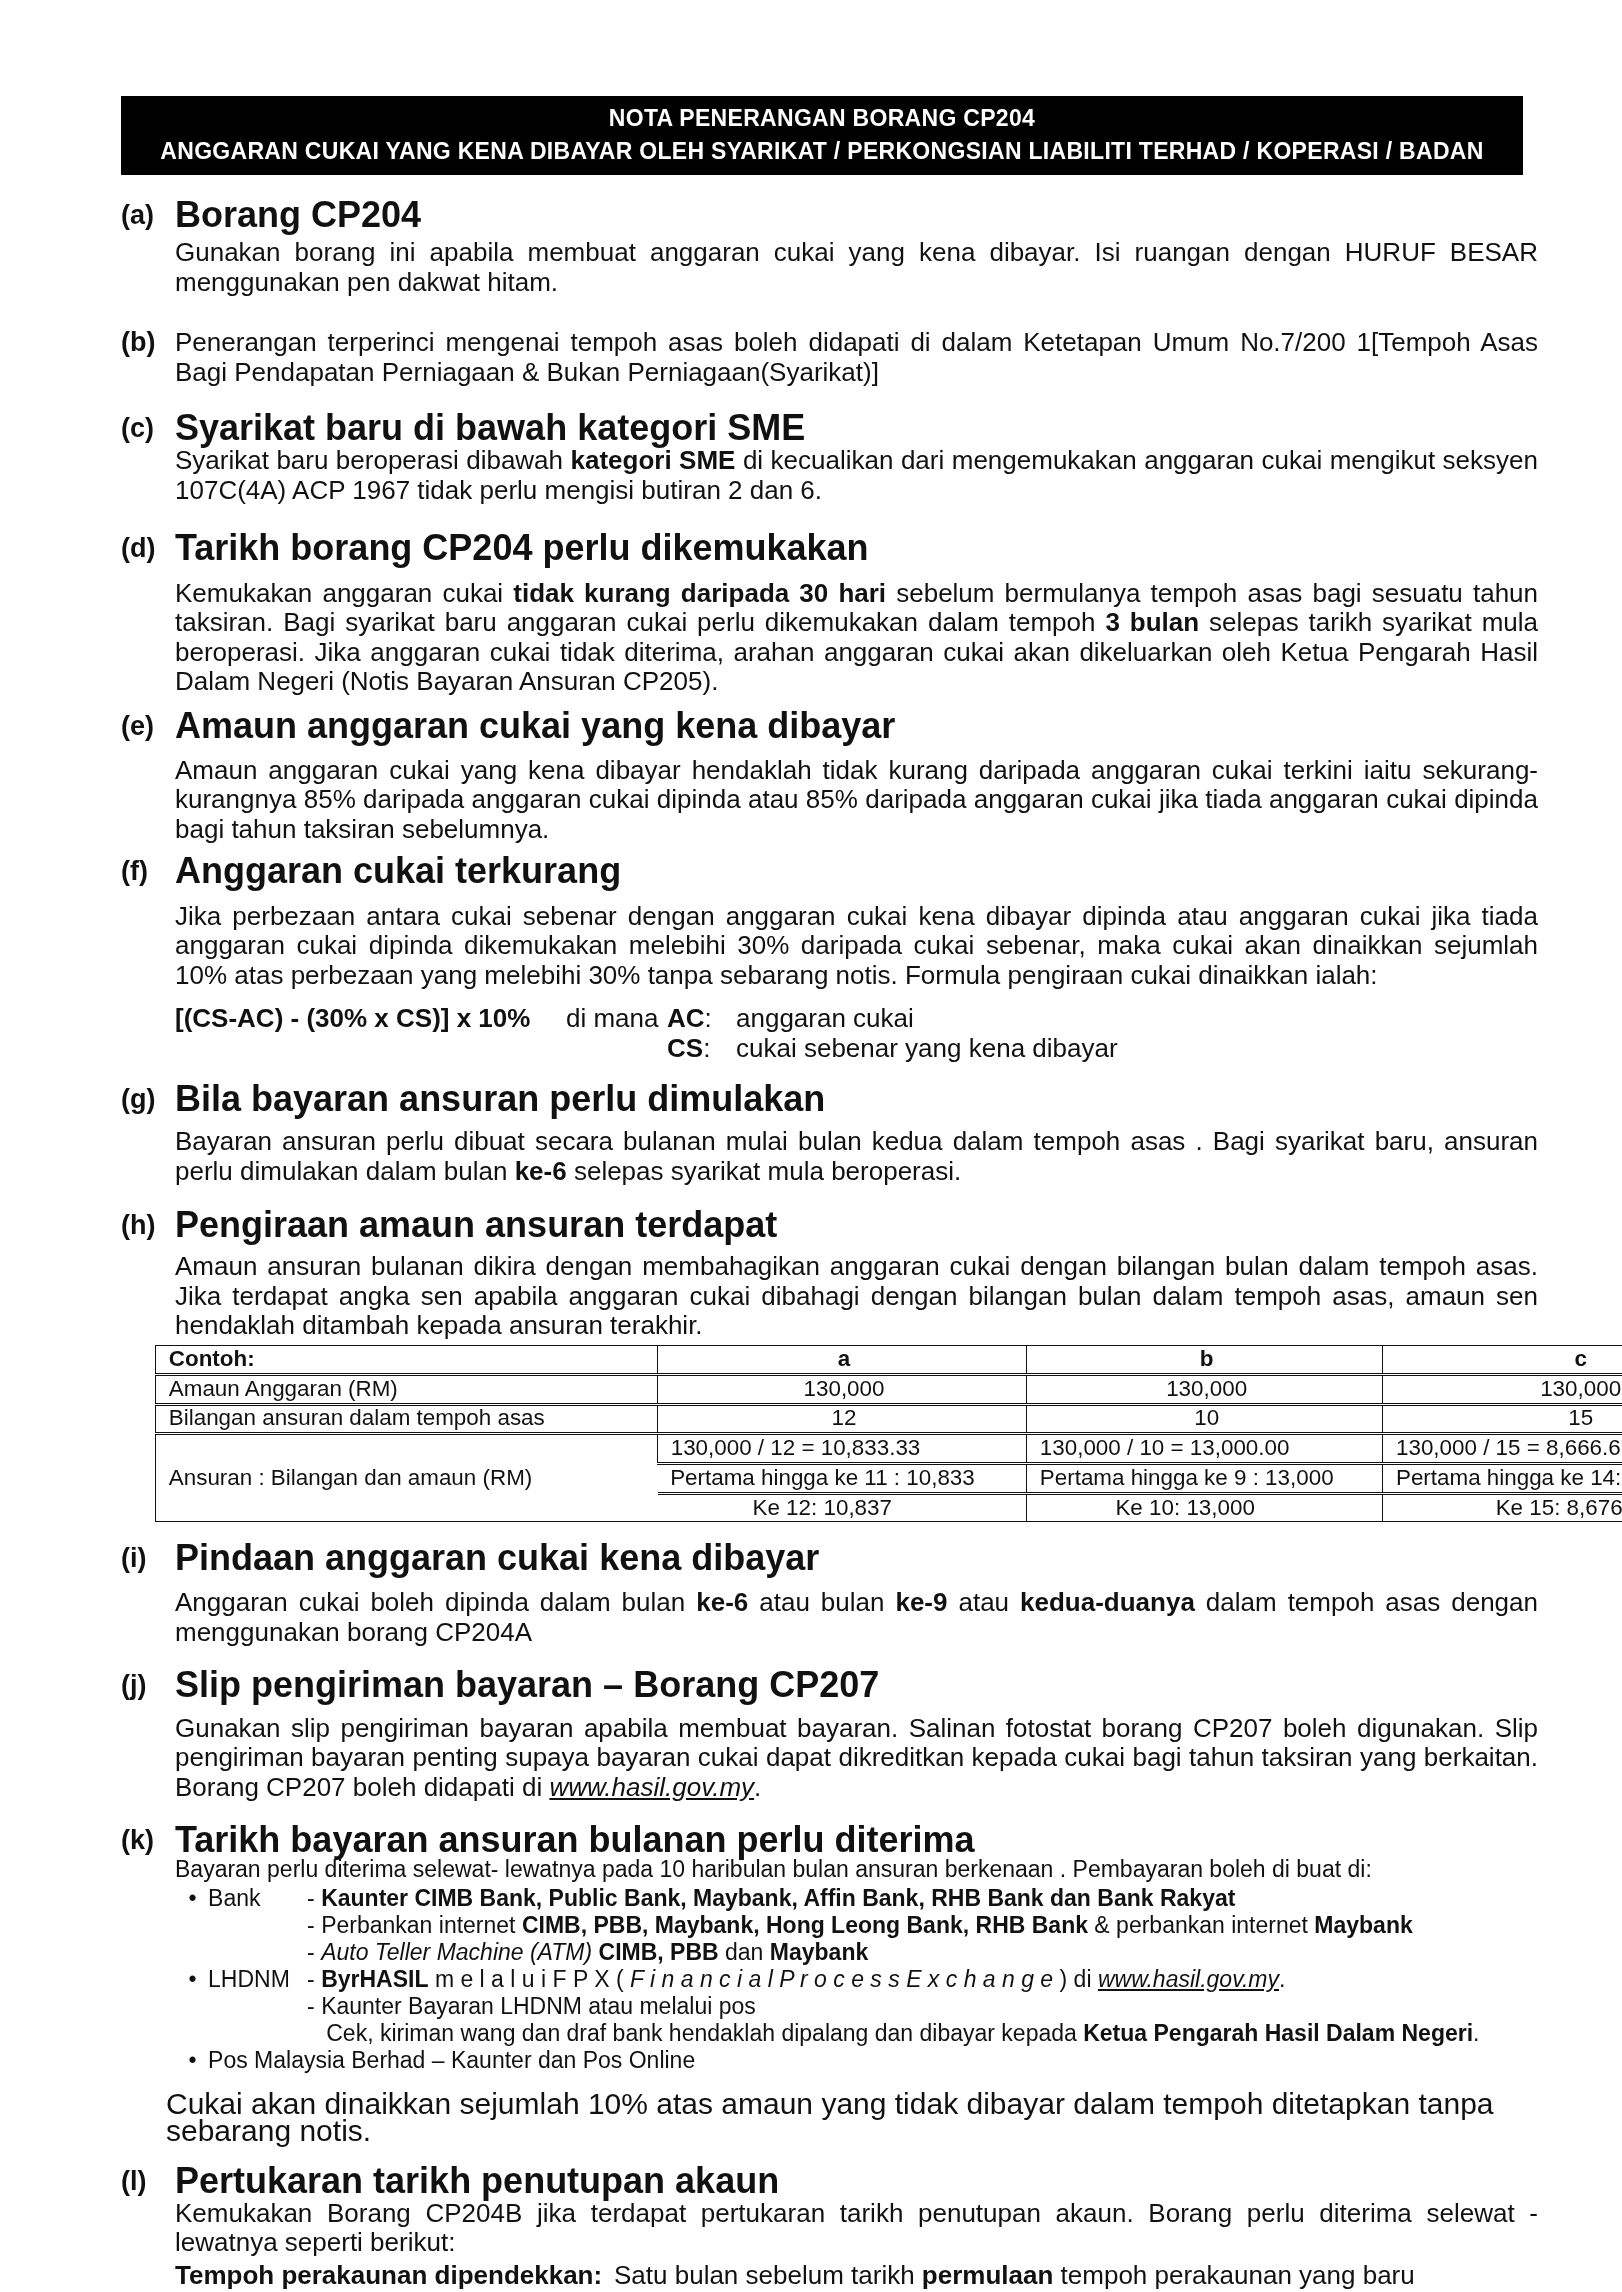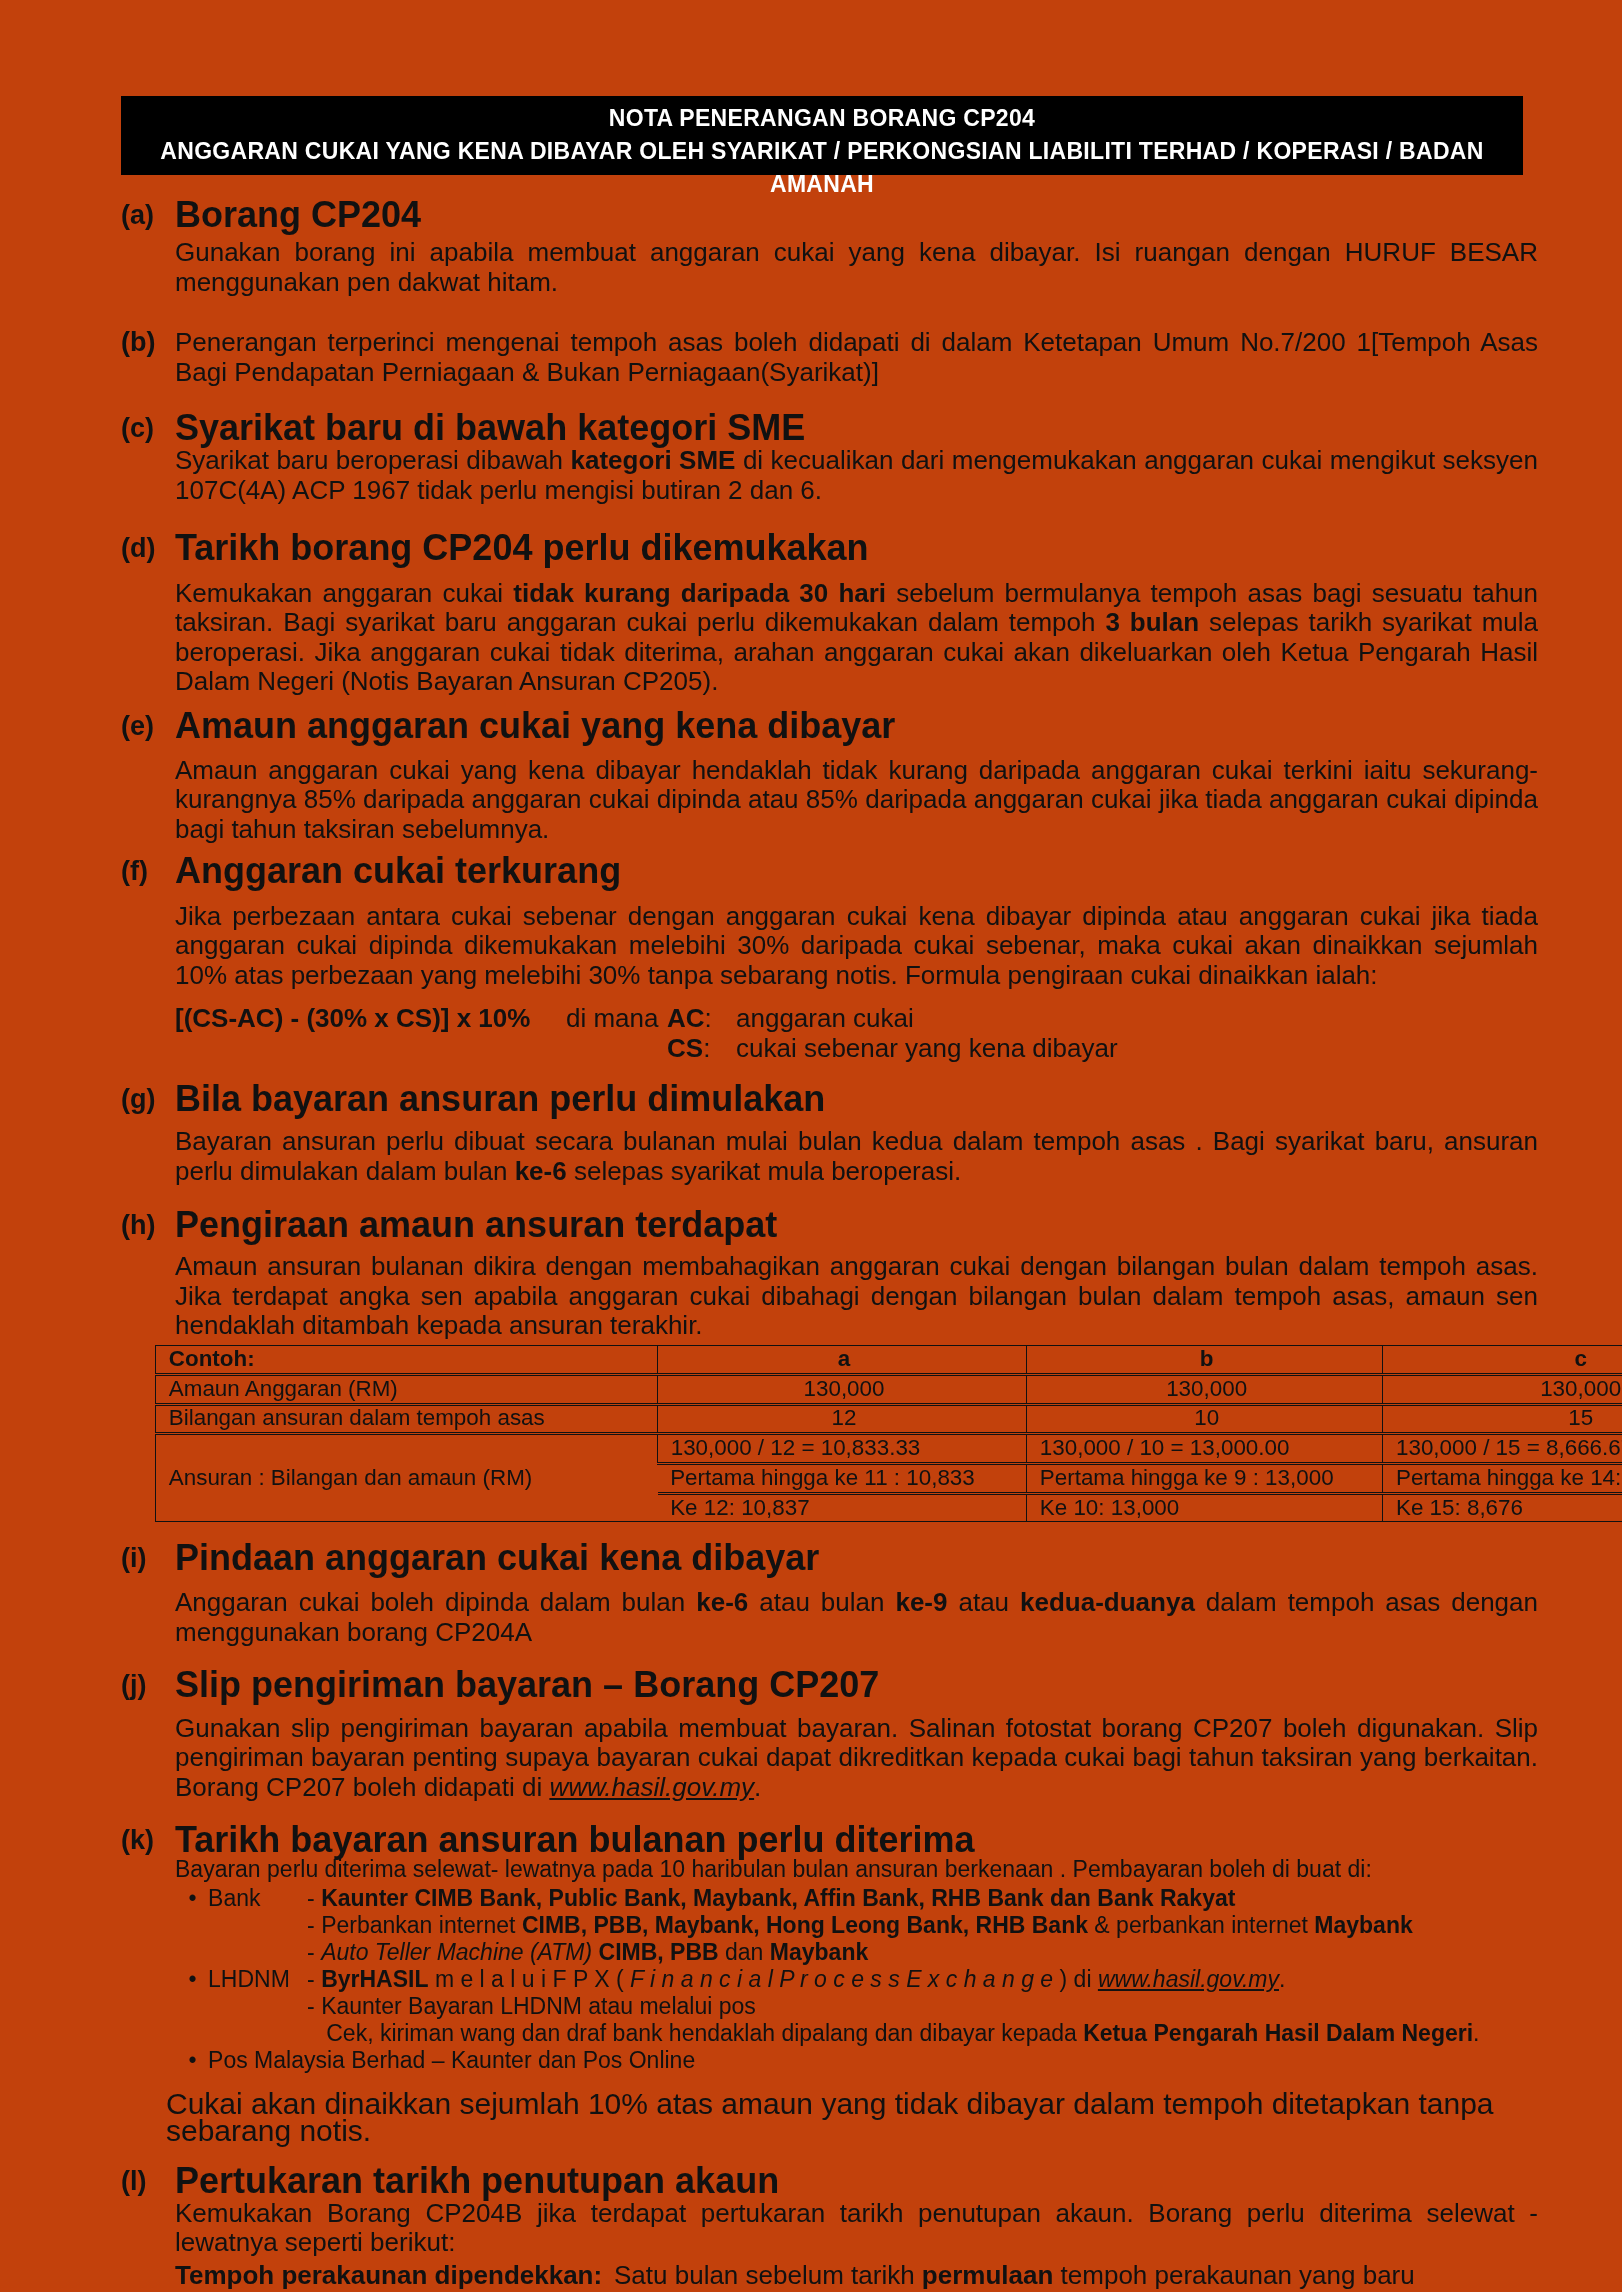--- a/index.html
+++ b/index.html
@@ -1,20 +1,20 @@
 <!DOCTYPE html>
 <html style="font-size:14.3px"><head>
 <meta charset="utf-8">
 <style>
   html,body{margin:0;padding:0;background:#e8e8e8;}
   .page{
     position:relative;
     width:1623px;height:2293px;
     margin:0 auto;
-    background:#c2410c;
+    background:#ffffff;
     color:#111;
     font-family:"Liberation Sans","DejaVu Sans",sans-serif;
     overflow:hidden;
     box-sizing:border-box;
     padding:0 85px 0 90px;
   }
   .b{font-weight:bold;}
   .i{font-style:italic;}
   .u{text-decoration:underline;}
 
@@ -80,21 +80,21 @@
     vertical-align:middle;
     overflow:hidden;
     white-space:nowrap;
   }
   table.ct{border:1.8px solid #111;}
   table.ct tr:first-child td{border-top:none;}
   table.ct td:first-child{border-left:none;}
   table.ct .hd{font-weight:bold;text-align:center;}
   table.ct .hl{font-weight:bold;text-align:left;}
   table.ct .cc{text-align:center;}
-  table.ct .kv{display:flex;justify-content:flex-start;padding-right:43px;}
+  table.ct .kv{display:flex;justify-content:center;padding-right:43px;}
 
   
   .k-intro{margin:0;font-size:23px;line-height:27px;text-align:justify;}
   .bullets{margin-top:1.8px;font-size:23px;line-height:27px;}
   .brow{display:flex;}
   .bdot{width:19.7px;margin-left:13.4px;flex:0 0 auto;}
   .blabel{width:99px;flex:0 0 auto;}
   .bitems{flex:1;min-width:0;}
   .bitem{margin:0;}
   .note{margin:0;margin-top:16px;margin-left:-9px;font-size:30px;line-height:27px;}

